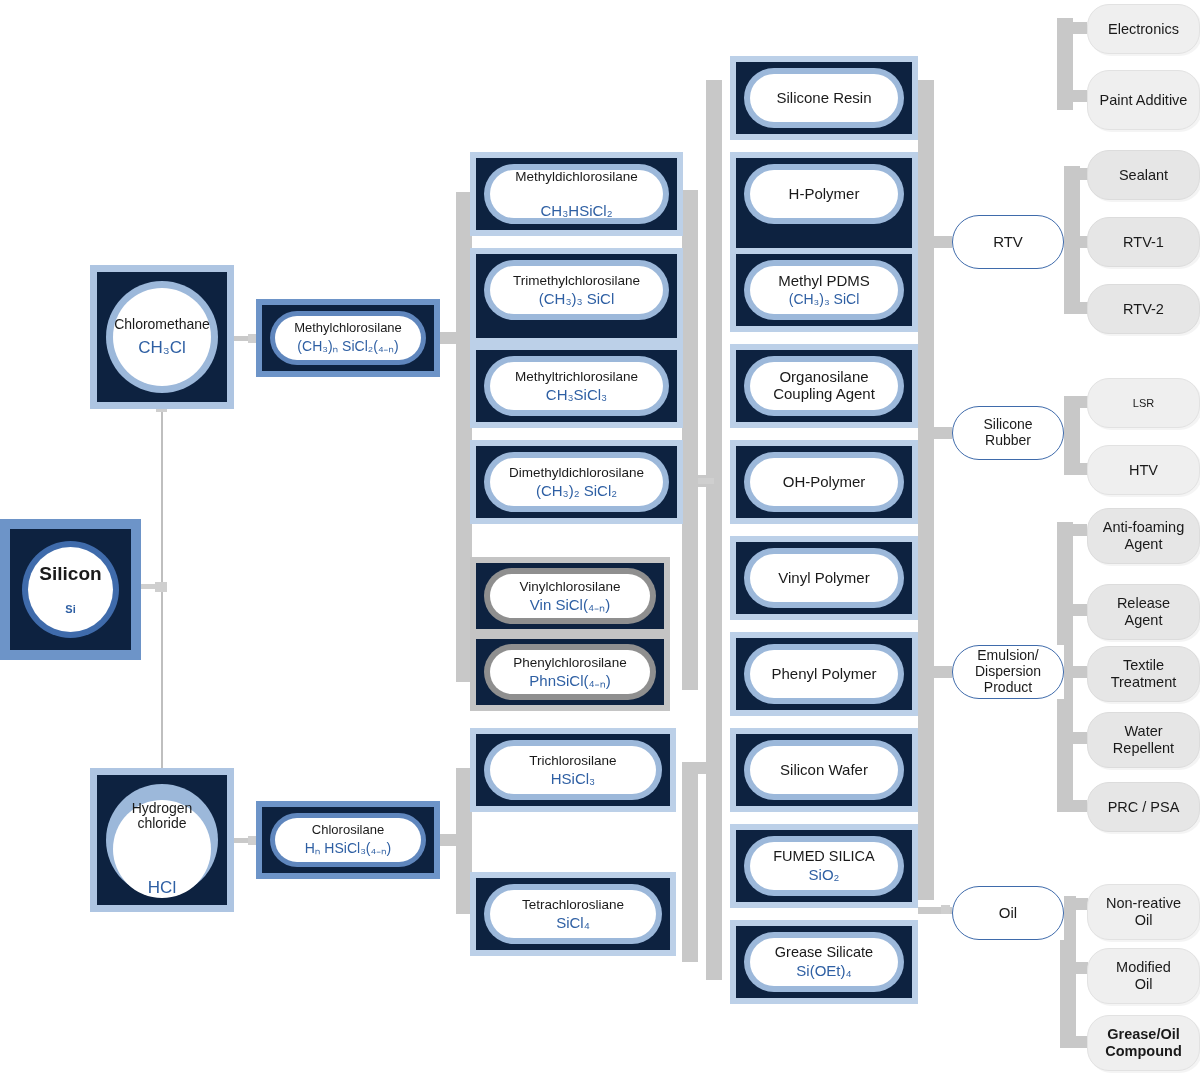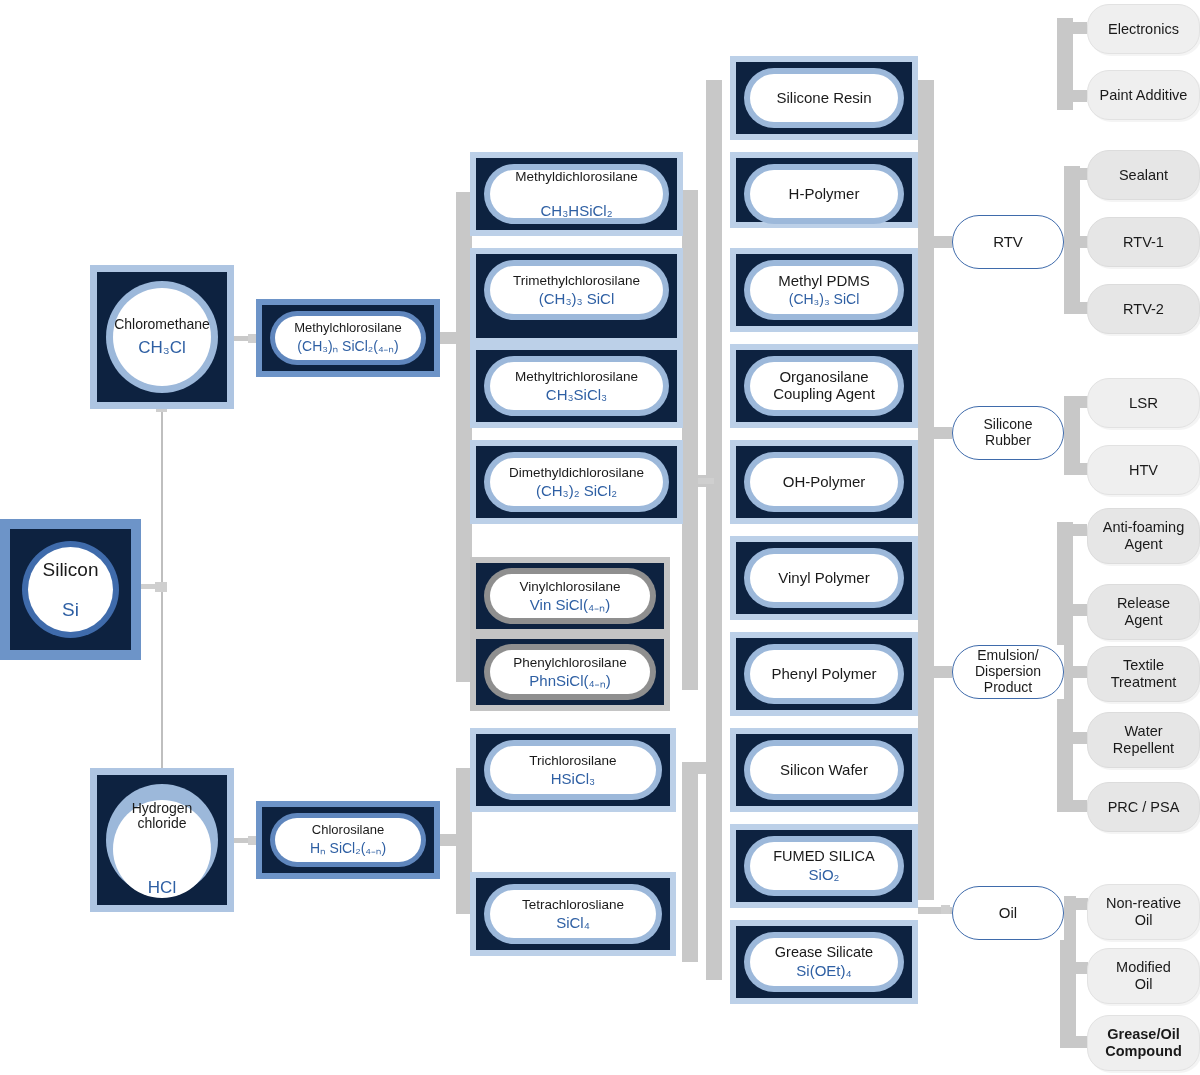--- a/index.html
+++ b/index.html
@@ -193,27 +193,27 @@
   <div class="conn" style="left:1057px; top:604px; width:30px; height:12px;"></div>
   <div class="conn" style="left:1057px; top:666px; width:30px; height:12px;"></div>
   <div class="conn" style="left:1057px; top:732px; width:30px; height:12px;"></div>
   <div class="conn" style="left:1057px; top:800px; width:30px; height:12px;"></div>
 
   <div class="conn" style="left:1060px; top:896px; width:16px; height:152px;"></div>
   <div class="conn" style="left:1060px; top:898px; width:28px; height:12px;"></div>
   <div class="conn" style="left:1060px; top:962px; width:28px; height:12px;"></div>
   <div class="conn" style="left:1060px; top:1036px; width:28px; height:12px;"></div>
 
-  <div class="frame circ" style="left:0px; top:519px; width:141px; height:141px;">
+  <div class="frame circ" style="left:0px; top:519px; width:141px; height:141px;font-weight:bold;">
     <div class="outer" style="background:#6d94c8;"></div>
     <div class="corner" style="left:10px; top:10px; right:10px; bottom:10px; background:#0d2240;"></div>
     <div class="ring" style="left:22px; top:22px; width:97px; height:97px; background:#3f6bab;"></div>
     <div class="inner" style="left:28px; top:28px; width:85px; height:85px; font-size:19px;">
       <span class="nm">Silicon</span>
-      <span class="fm" style="font-size:19px; margin-top:19px;">Si</span>
+      <span class="fm" style="font-size:11px; margin-top:19px;">Si</span>
     </div>
   </div>
 
   <div class="frame circ" style="left:90px; top:265px; width:144px; height:144px;">
     <div class="outer" style="background:#aec5e2;"></div>
     <div class="corner" style="left:7px; top:7px; right:7px; bottom:7px; background:#0d2240;"></div>
     <div class="ring" style="left:16px; top:16px; width:112px; height:112px; background:#9cb8da;"></div>
     <div class="inner" style="left:23px; top:23px; width:98px; height:98px; font-size:14px;">
       <span class="nm">Chloromethane</span>
       <span class="fm" style="font-size:17px; margin-top:5px;">CH₃Cl</span>
@@ -240,21 +240,21 @@
       <span class="fm" style="font-size:14px; margin-top:3px;">(CH₃)ₙ SiCl₂(₄₋ₙ)</span>
     </div>
   </div>
 
   <div class="frame pill" style="left:256px; top:801px; width:184px; height:78px;">
     <div class="outer" style="background:#6d94c8;"></div>
     <div class="corner" style="left:6px; top:6px; right:6px; bottom:6px; background:#0d2240;"></div>
     <div class="ring" style="left:14px; top:12px; width:156px; height:54px; background:#5f86bd;"></div>
     <div class="inner" style="left:19px; top:17px; width:146px; height:44px; font-size:13px;">
       <span class="nm">Chlorosilane</span>
-      <span class="fm" style="font-size:14px; margin-top:3px;">Hₙ SiCl₂(₄₋ₙ)</span>
+      <span class="fm" style="font-size:14px; margin-top:3px;">Hₙ HSiCl₃(₄₋ₙ)</span>
     </div>
   </div>
 
   <div class="frame pill" style="left:470px; top:152px; width:213px; height:84px;">
     <div class="outer" style="background:#bcd0e8;"></div>
     <div class="corner" style="left:6px; top:6px; right:6px; bottom:6px; background:#0d2240;"></div>
     <div class="ring" style="left:14px; top:12px; width:185px; height:60px; background:#9cb8da;"></div>
     <div class="inner" style="left:20px; top:18px; width:173px; height:48px; font-size:13.5px;gap:16px;">
       <span class="nm">Methyldichlorosilane</span>
       <span class="fm" style="font-size:15px; margin-top:3px;">CH₃HSiCl₂</span>
@@ -333,21 +333,21 @@
 
   <div class="frame pill" style="left:730px; top:56px; width:188px; height:84px;">
     <div class="outer" style="background:#bcd0e8;"></div>
     <div class="corner" style="left:6px; top:6px; right:6px; bottom:6px; background:#0d2240;"></div>
     <div class="ring" style="left:14px; top:12px; width:160px; height:60px; background:#9cb8da;"></div>
     <div class="inner" style="left:20px; top:18px; width:148px; height:48px; font-size:15px;">
       <span class="nm" style="white-space:pre-line;">Silicone Resin</span>
     </div>
   </div>
 
-  <div class="frame pill" style="left:730px; top:152px; width:188px; height:76px;">
+  <div class="frame pill" style="left:730px; top:152px; width:188px; height:108px;">
     <div class="outer" style="background:#bcd0e8;"></div>
     <div class="corner" style="left:6px; top:6px; right:6px; bottom:6px; background:#0d2240;"></div>
     <div class="ring" style="left:14px; top:12px; width:160px; height:60px; background:#9cb8da;"></div>
     <div class="inner" style="left:20px; top:18px; width:148px; height:48px; font-size:15px;">
       <span class="nm" style="white-space:pre-line;">H-Polymer</span>
     </div>
   </div>
 
   <div class="frame pill" style="left:730px; top:248px; width:188px; height:84px;">
     <div class="outer" style="background:#bcd0e8;"></div>
@@ -449,37 +449,37 @@
   <div class="cat" style="left:952px; top:886px; width:112px; height:54px;">
     <div class="catbox" style="font-size:15px;">
       <span class="catlabel" style="white-space:pre-line;">Oil</span>
     </div>
   </div>
 
   <div class="use" style="left:1087px; top:4px; width:113px; height:50px; font-size:14.5px;">
     <span style="white-space:pre-line;">Electronics</span>
   </div>
 
-  <div class="use" style="left:1087px; top:70px; width:113px; height:50px; font-size:14.5px;">
+  <div class="use" style="left:1087px; top:70px; width:113px; height:60px; font-size:14.5px;">
     <span style="white-space:pre-line;">Paint Additive</span>
   </div>
 
   <div class="use dark" style="left:1087px; top:150px; width:113px; height:50px; font-size:14.5px;">
     <span style="white-space:pre-line;">Sealant</span>
   </div>
 
   <div class="use dark" style="left:1087px; top:217px; width:113px; height:50px; font-size:14.5px;">
     <span style="white-space:pre-line;">RTV-1</span>
   </div>
 
   <div class="use dark" style="left:1087px; top:284px; width:113px; height:50px; font-size:14.5px;">
     <span style="white-space:pre-line;">RTV-2</span>
   </div>
 
-  <div class="use" style="left:1087px; top:378px; width:113px; height:50px; font-size:15px;">
+  <div class="use" style="left:1087px; top:378px; width:113px; height:50px; font-size:11px;">
     <span style="white-space:pre-line;">LSR</span>
   </div>
 
   <div class="use" style="left:1087px; top:445px; width:113px; height:50px; font-size:14.5px;">
     <span style="white-space:pre-line;">HTV</span>
   </div>
 
   <div class="use dark" style="left:1087px; top:508px; width:113px; height:56px; font-size:14.5px;">
     <span style="white-space:pre-line;">Anti-foaming
 Agent</span>

